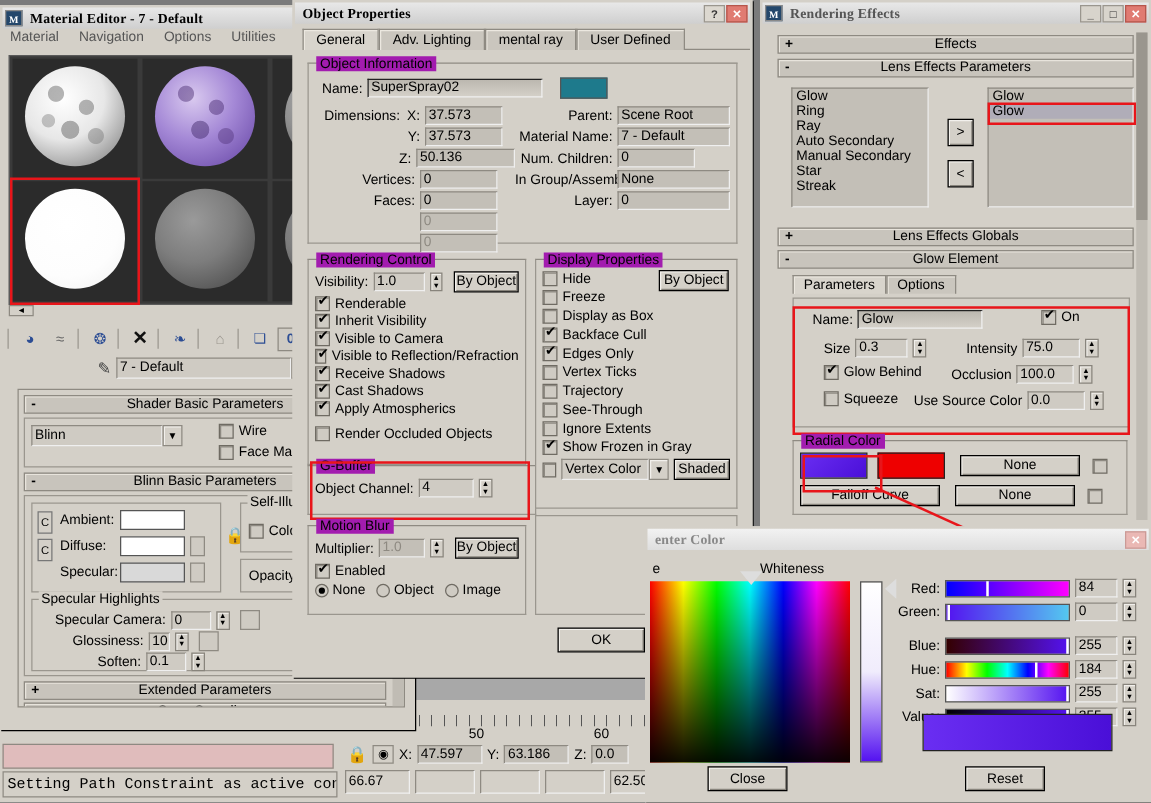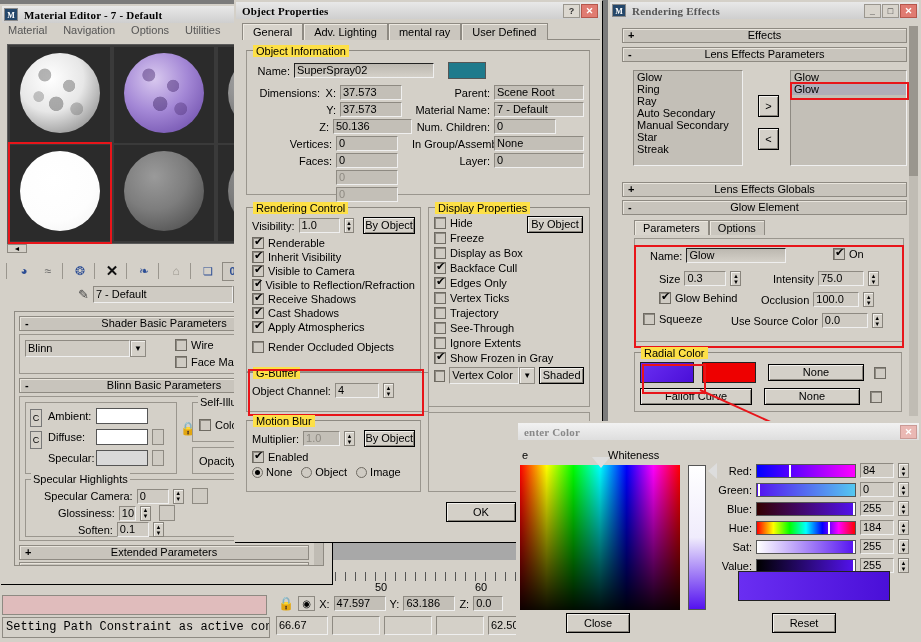--- a/index.html
+++ b/index.html
@@ -52,21 +52,21 @@
   .grp {
     border: 1px solid #9a968e;
     border-top-color: #8e8a82;
     position: relative;
     margin: 0;
     padding: 9px 5px 5px 5px;
     background: #d4d0c8;
   }
   .grp > .lg {
     position: absolute; top: -6px; left: 6px;
-    background: #fde047; padding: 0 3px; font-size: 11px; color: #000;
+    background: #a21caf; padding: 0 3px; font-size: 11px; color: #000;
   }
 
   .lbl { color:#000; font-size: 11px; white-space: nowrap; }
   .fld {
     background: #c3bfb7;
     border: 1px solid #8e8a82;
     border-right-color: #efefef; border-bottom-color: #efefef;
     height: 15px; line-height: 13px;
     padding: 0 2px; font-size: 11px; color:#000;
     overflow: hidden; white-space: nowrap;
@@ -633,21 +633,21 @@
       </div>
       <div class="row" style="position:absolute;left:24px;top:53px;">
         <span class="cb on"></span>
         <span class="lbl">Glow Behind</span>
       </div>
       <div class="row" style="position:absolute;left:126px;top:53px;">
         <span class="lbl">Occlusion</span>
         <span class="fld white" style="width:46px;">100.0</span>
         <span class="spin">▲<br>▼</span>
       </div>
-      <div class="row" style="position:absolute;left:8px;top:74px;">
+      <div class="row" style="position:absolute;left:24px;top:74px;">
         <span class="cb"></span>
         <span class="lbl">Squeeze</span>
       </div>
       <div class="row" style="position:absolute;left:96px;top:74px;">
         <span class="lbl">Use Source Color</span>
         <span class="fld white" style="width:46px;">0.0</span>
         <span class="spin">▲<br>▼</span>
       </div>
     </div>
     <div class="redbox" style="left:24px;top:243px;width:270px;height:103px;"></div>
@@ -703,21 +703,21 @@
     <div style="position:absolute;left:196px;top:40px;width:205px;">
       <div class="row" style="margin-bottom:4px;">
         <span class="lbl" style="width:38px;text-align:right;">Red:</span>
         <span style="position:relative;width:100px;height:14px;border:1px solid #555;
                      background:linear-gradient(to right,#0000ff,#ff00ff);">
           <span style="position:absolute;left:33%;top:0;width:2px;height:12px;background:#fff;"></span>
         </span>
         <span class="fld white" style="width:34px;text-align:left;">84</span>
         <span class="spin">▲<br>▼</span>
       </div>
-      <div class="row" style="margin-bottom:4px;">
+      <div class="row" style="margin-bottom:12px;">
         <span class="lbl" style="width:38px;text-align:right;">Green:</span>
         <span style="position:relative;width:100px;height:14px;border:1px solid #555;
                      background:linear-gradient(to right,#5412f0,#54c8f0);">
           <span style="position:absolute;left:1%;top:0;width:2px;height:12px;background:#fff;"></span>
         </span>
         <span class="fld white" style="width:34px;">0</span>
         <span class="spin">▲<br>▼</span>
       </div>
       <div class="row" style="margin-bottom:4px;">
         <span class="lbl" style="width:38px;text-align:right;">Blue:</span>

